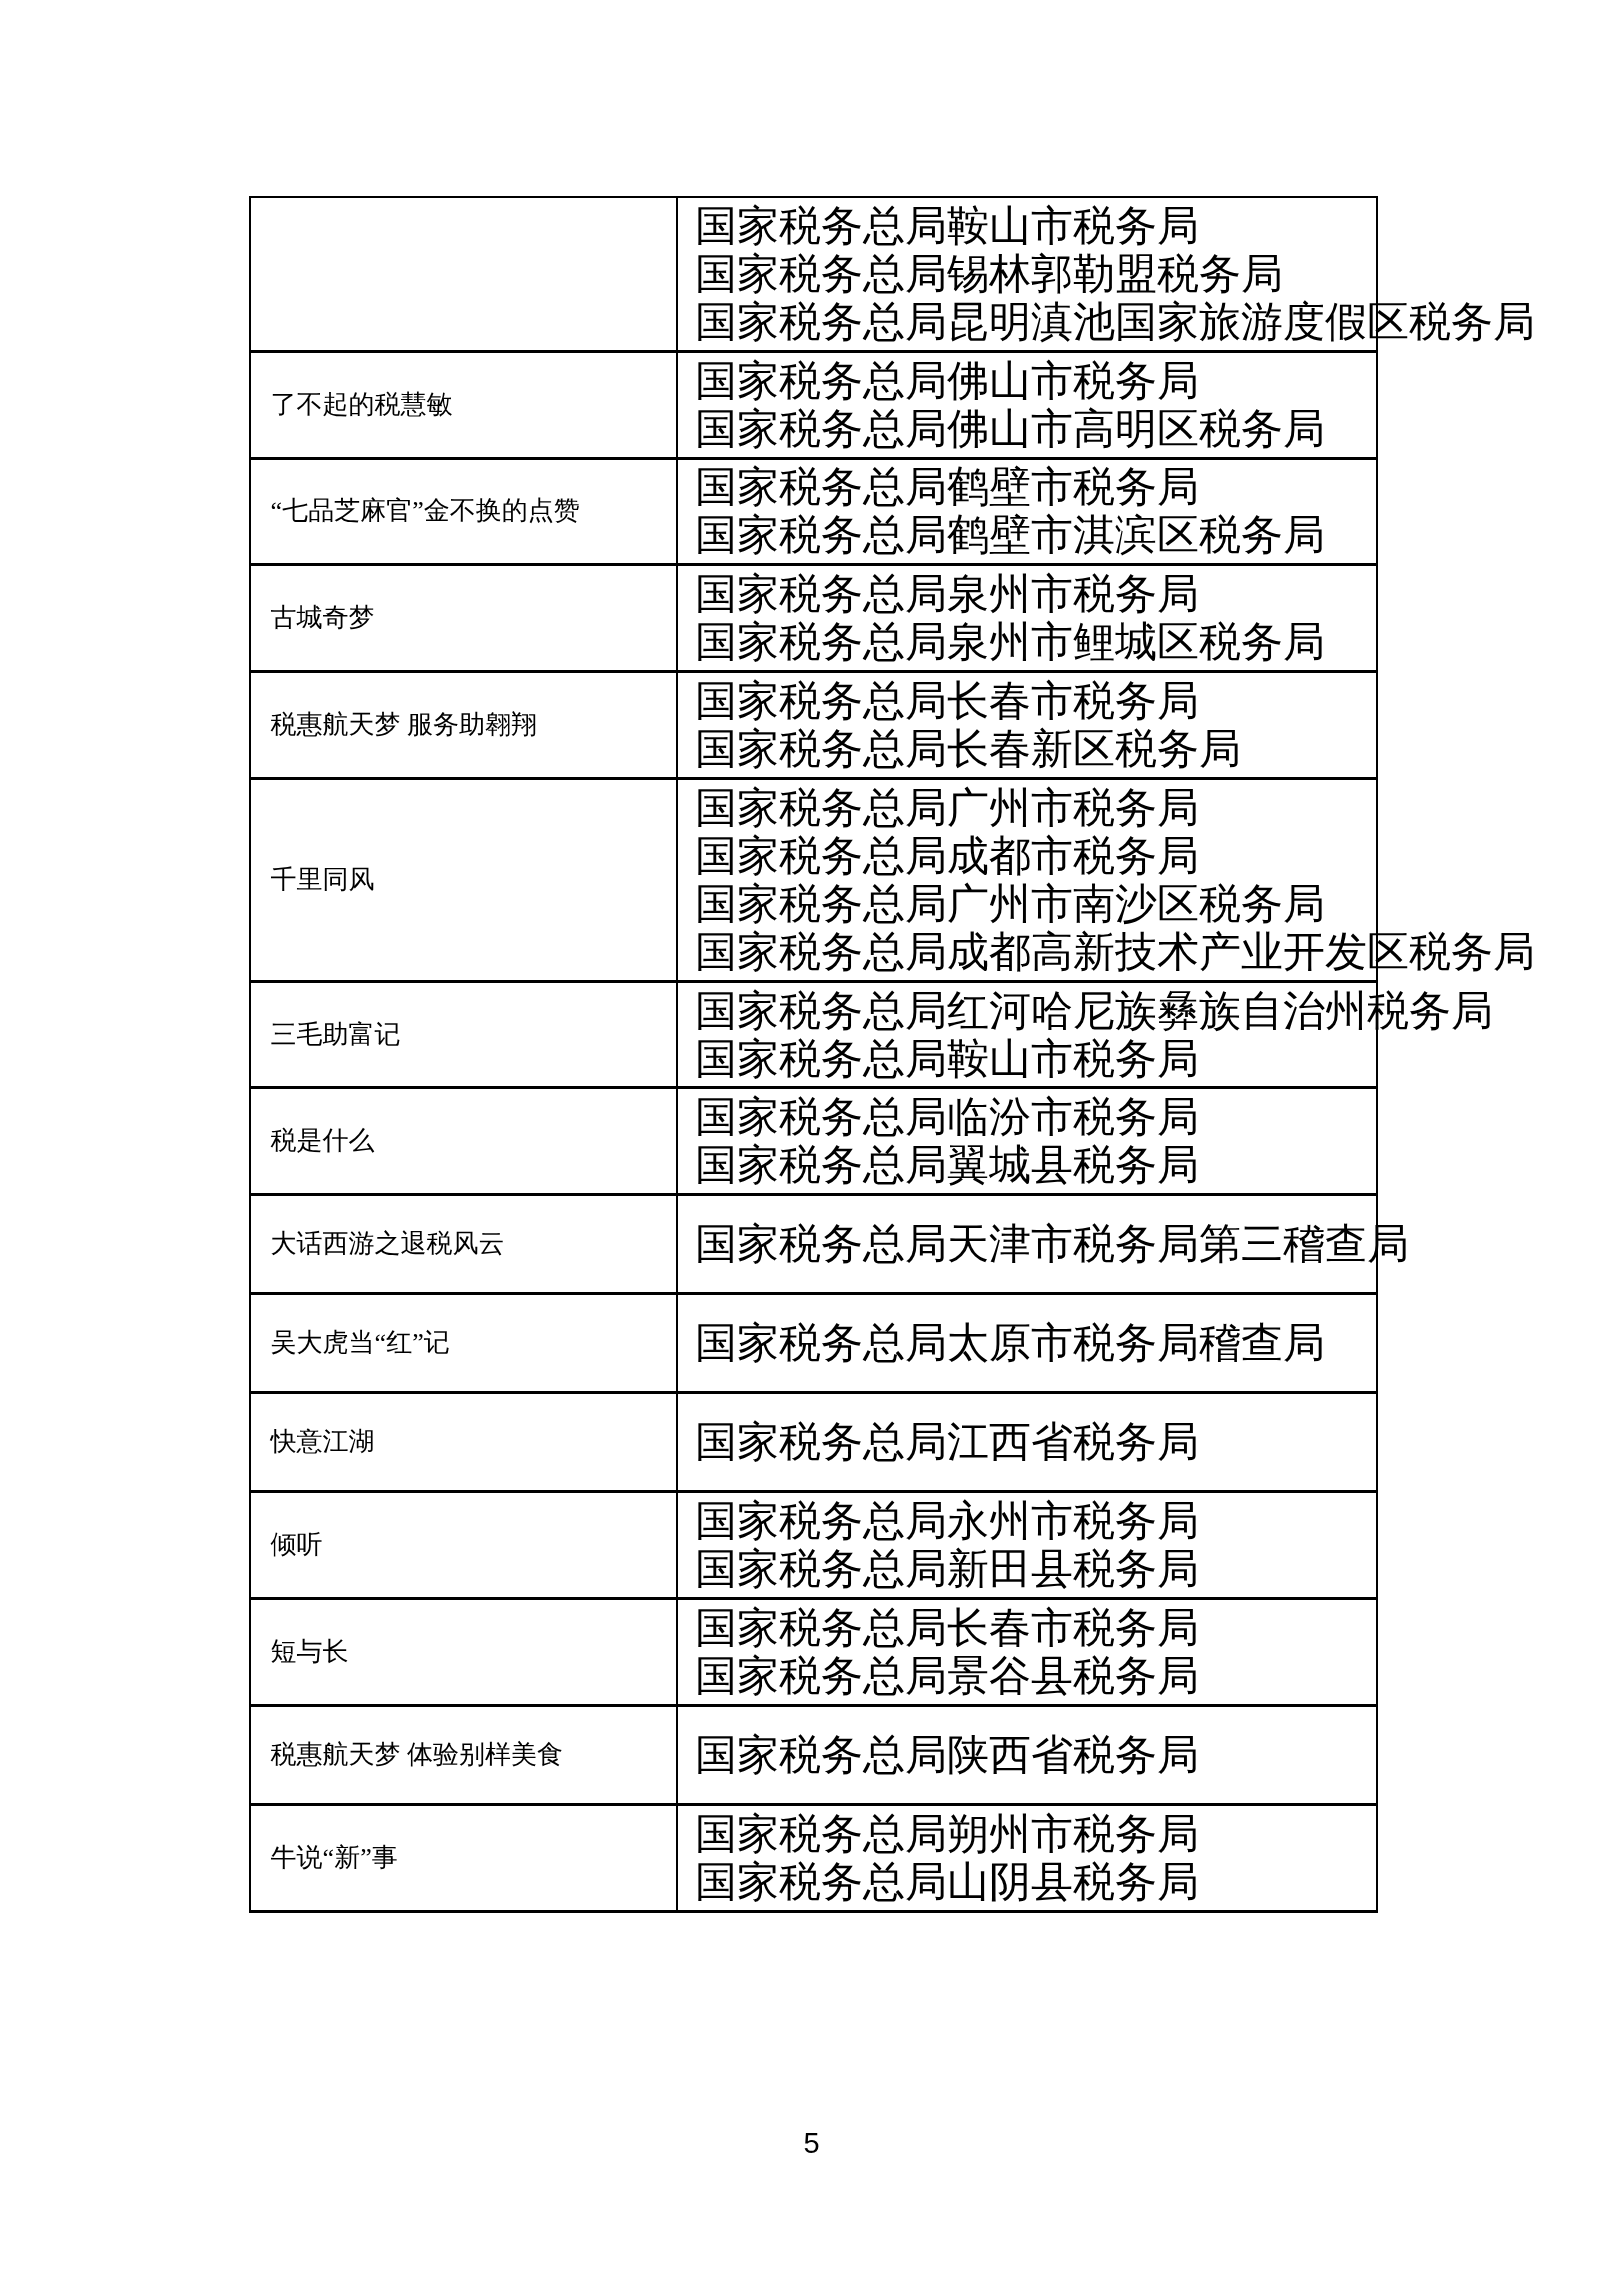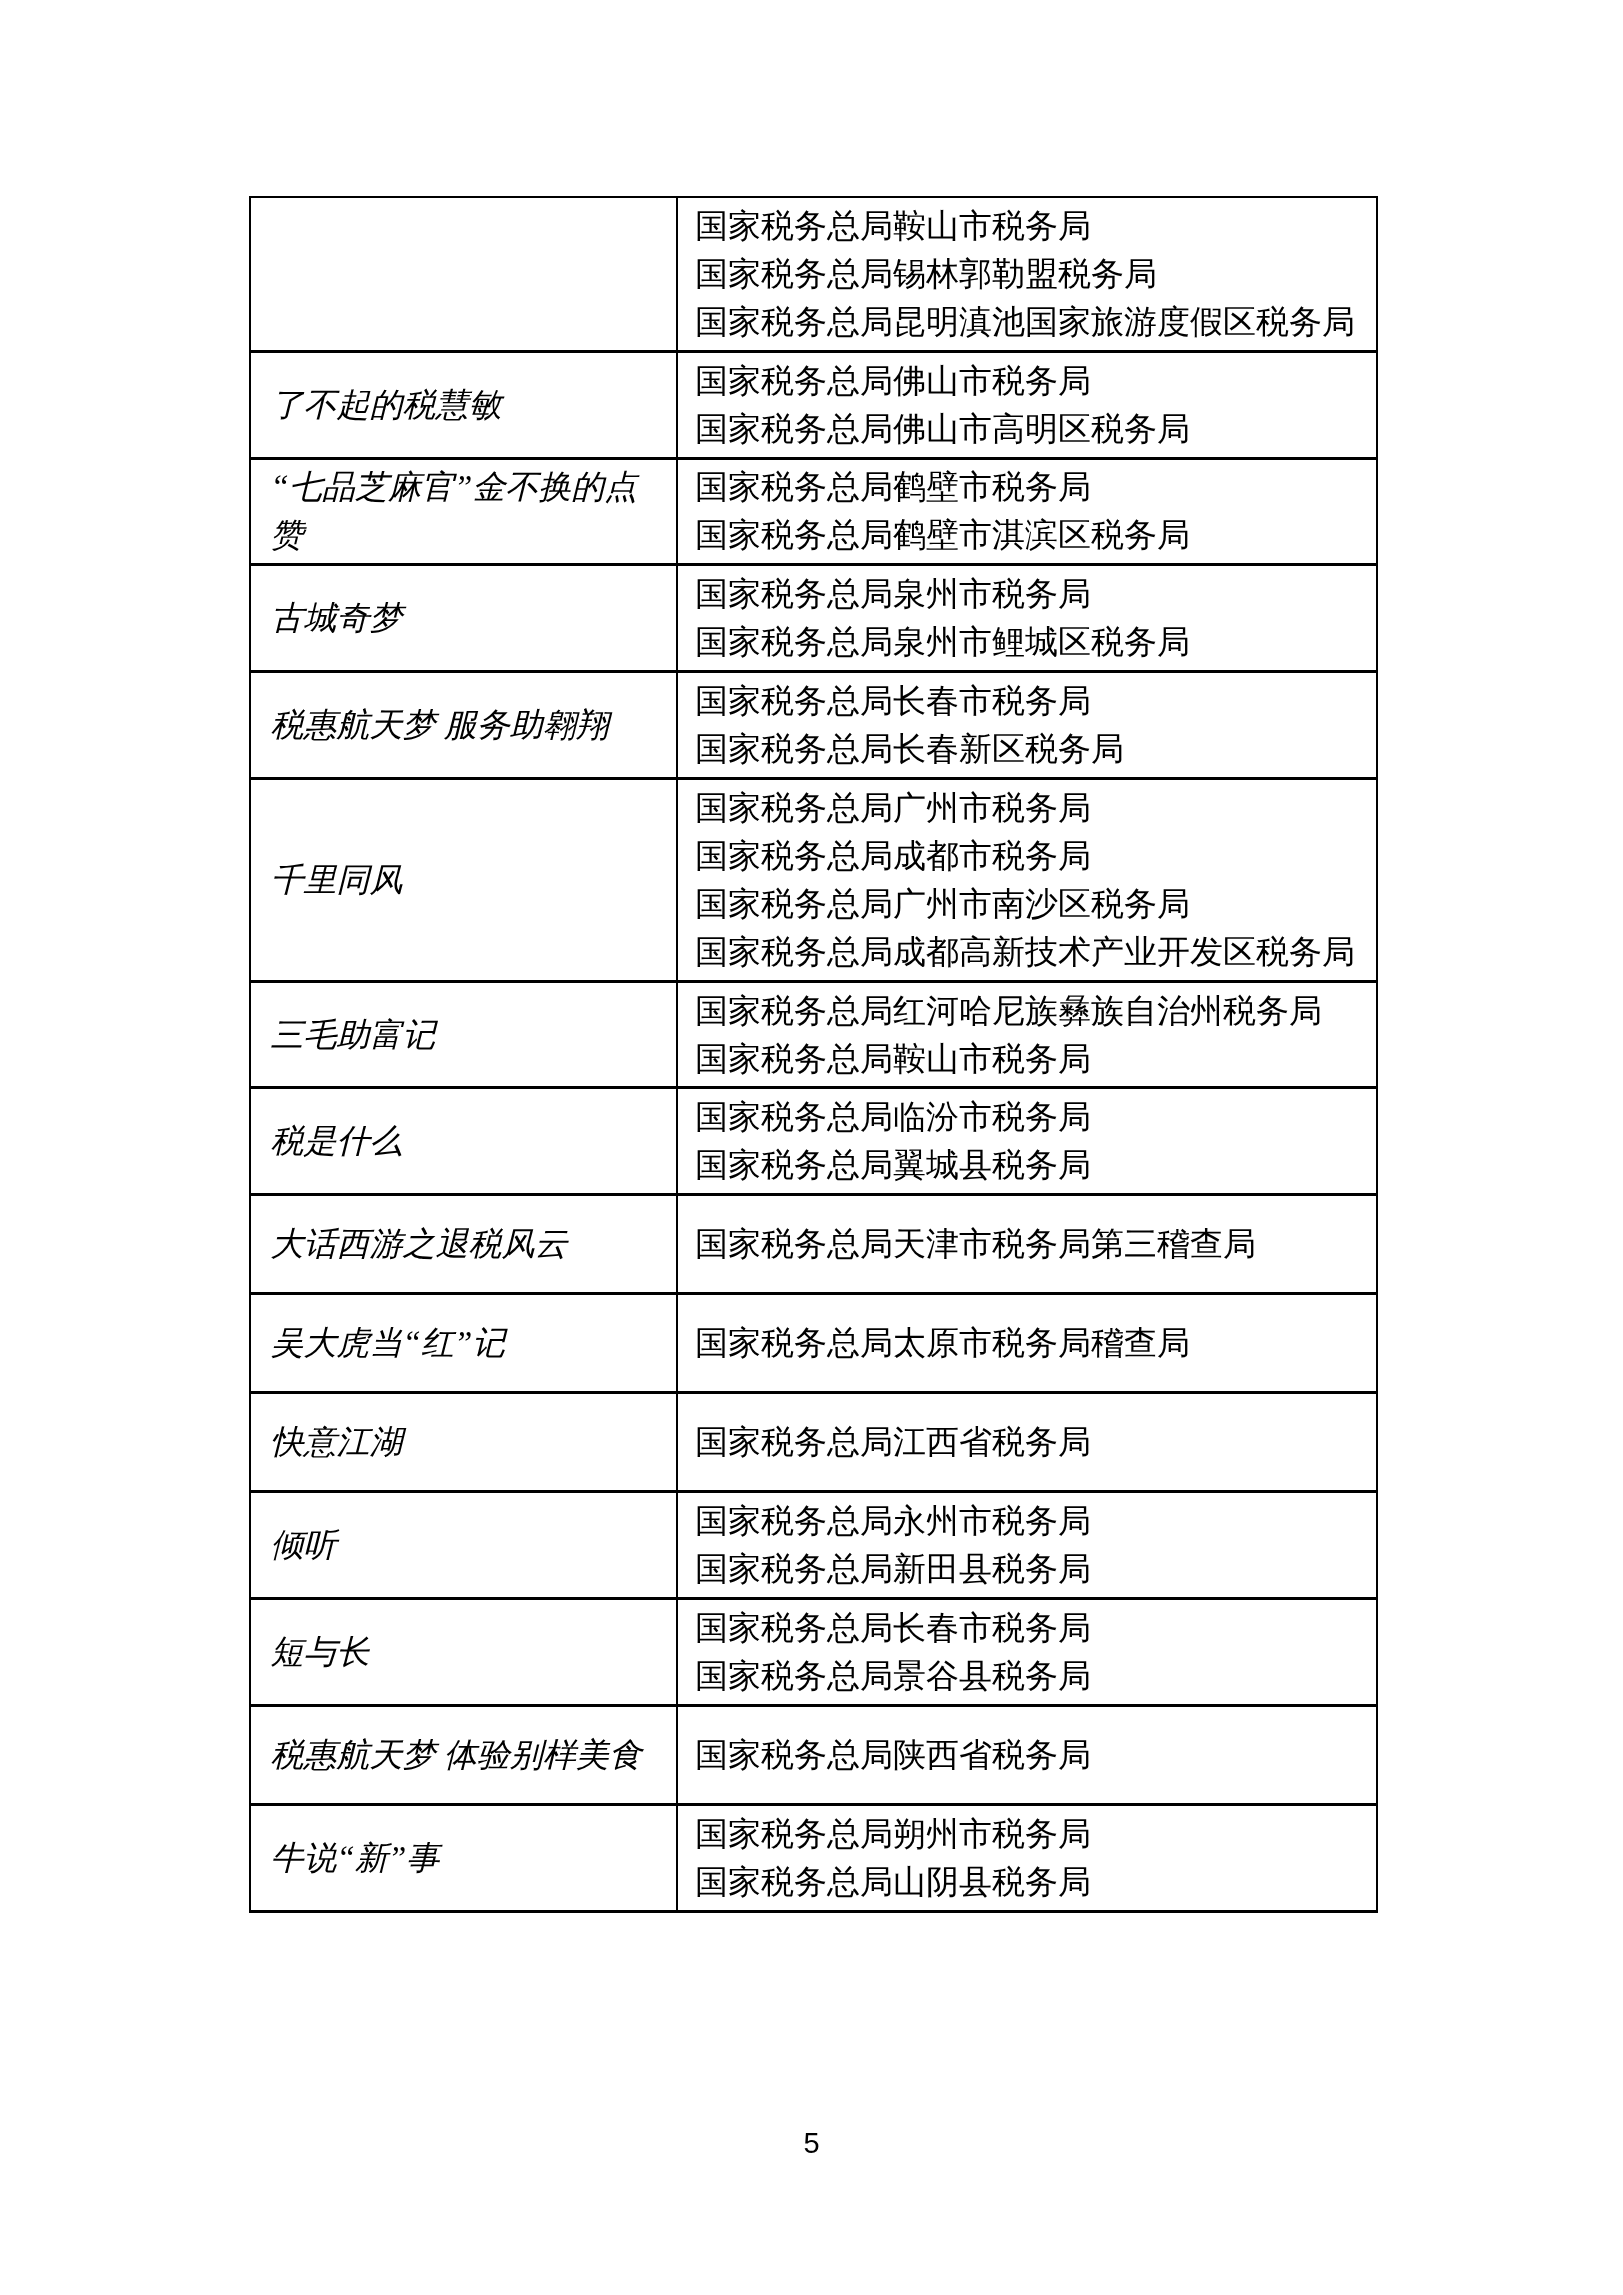--- a/index.html
+++ b/index.html
@@ -28,28 +28,27 @@
   col.col-bureaus { width: 700px; }
   tr.award-row { height: 99px; }
   td {
     border: 2.6px solid #000000;
     border-bottom-width: 3.9px;
     vertical-align: middle;
     padding: 0;
   }
   td.title-cell {
     padding: 3.9px 10.5px 3.9px 19.6px;
-    font-size: 33px;
+    font-size: 26px;
     line-height: 48px;
     word-break: break-all;
-    font-style: italic;
   }
   td.bureau-cell {
     padding: 3.9px 5.2px 3.9px 17px;
-    font-size: 33px;
+    font-size: 42px;
     line-height: 48px;
   }
   .org-line {
     line-height: 48px;
     white-space: nowrap;
   }
   .footer {
     position: absolute;
     left: 0;
     right: 0;

